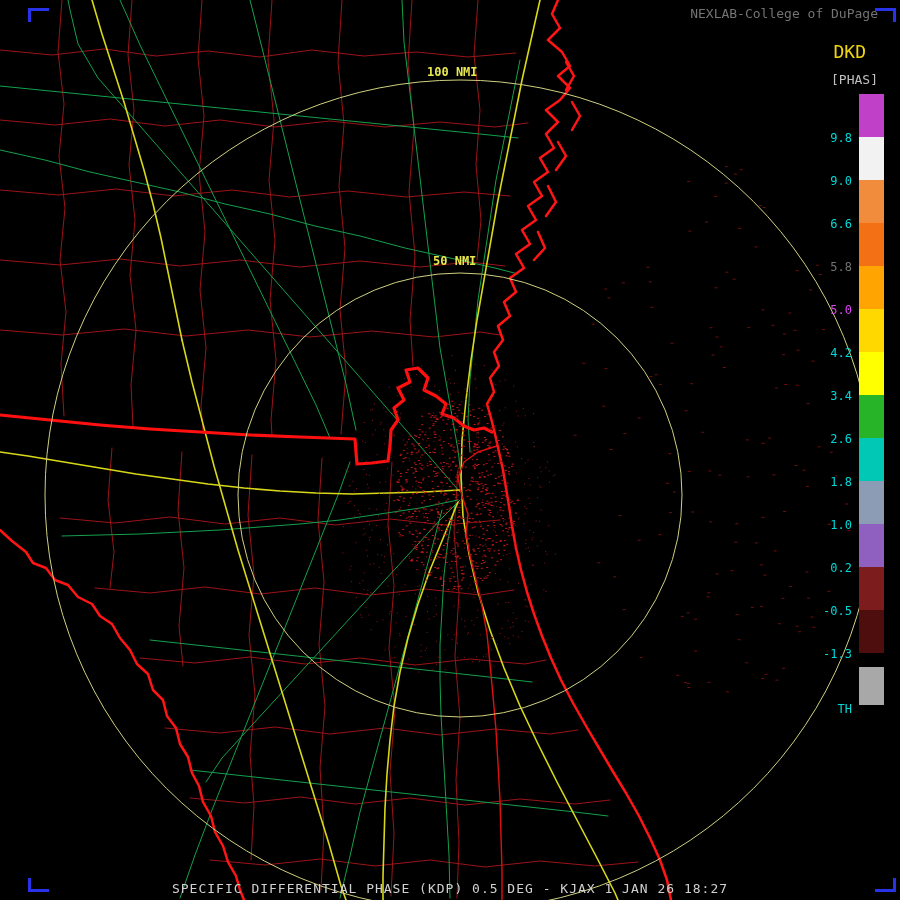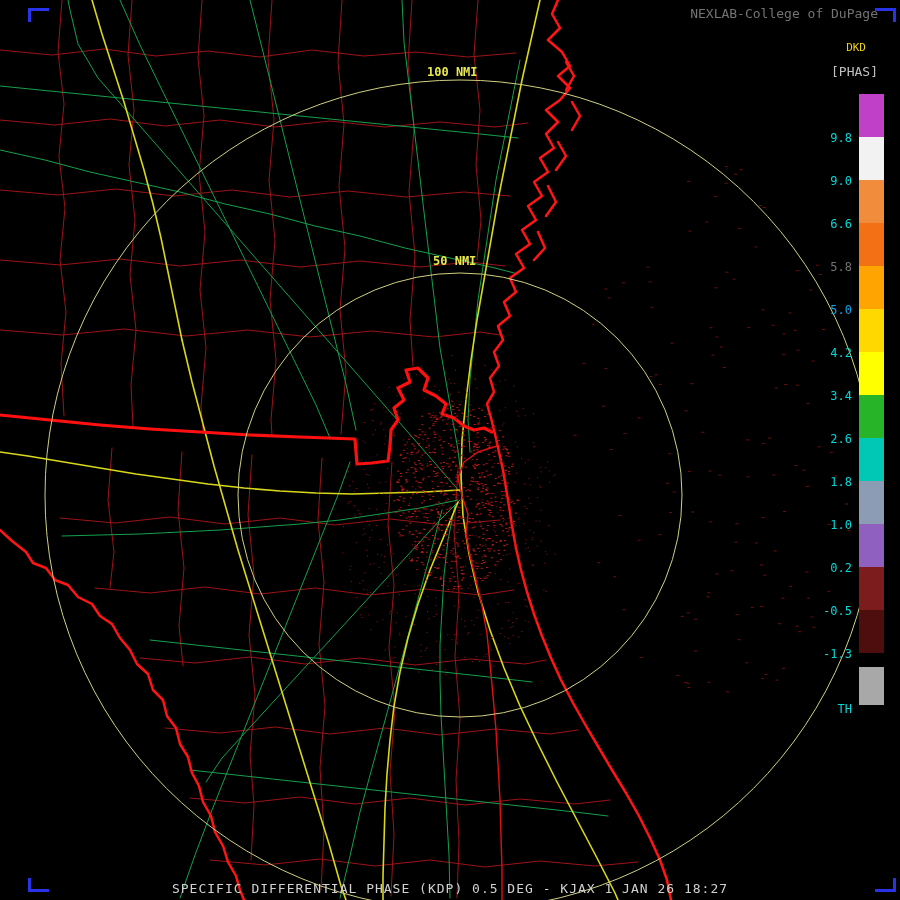--- a/index.html
+++ b/index.html
@@ -2,21 +2,21 @@
 <html><head>
 <meta charset="utf-8">
 <style>
   html,body{margin:0;padding:0;background:#000;}
   body{width:900px;height:900px;overflow:hidden;font-family:"DejaVu Sans Mono","Liberation Mono",monospace;}
   .frame{position:relative;width:900px;height:900px;background:#000;}
   #map-svg{position:absolute;left:0;top:0;}
 
   .header{position:absolute;top:6px;right:22px;text-align:right;z-index:5;}
   .header .title{color:#f0a810;font-size:13px;white-space:pre;}
-  .header .code{color:#f0d410;font-size:11px;margin-top:20px;margin-right:12px;}
+  .header .code{color:#f0d410;font-size:18px;margin-top:20px;margin-right:12px;}
   .header .units{color:#c0c0c0;font-size:13px;margin-top:10px;}
 
   #colorbar{position:absolute;top:94px;right:16px;z-index:5;}
   .cb-row{display:flex;align-items:center;height:43px;}
   .cb-label{width:44px;text-align:right;padding-right:7px;color:#00d8d8;font-size:12px;margin-top:45px;}
   .cb-swatch{width:25px;height:43px;}
   .cb-th{margin-top:14px;height:38px;}
   .cb-th .cb-swatch{height:38px;}
 
   .status{position:absolute;bottom:4px;left:0;width:100%;text-align:center;color:#d0d0d0;font-size:13px;letter-spacing:1px;z-index:5;white-space:pre;}
@@ -1476,21 +1476,21 @@
       </div>
       <div class="cb-row">
         <span class="cb-label" style="color: rgb(0, 216, 216);">6.6</span>
         <span class="cb-swatch" style="background: rgb(240, 140, 60);"></span>
       </div>
       <div class="cb-row">
         <span class="cb-label" style="color: #737373;">5.8</span>
         <span class="cb-swatch" style="background: rgb(244, 112, 20);"></span>
       </div>
       <div class="cb-row">
-        <span class="cb-label" style="color: #0ea5e9;">5.0</span>
+        <span class="cb-label" style="color: #d946ef;">5.0</span>
         <span class="cb-swatch" style="background: rgb(255, 164, 0);"></span>
       </div>
       <div class="cb-row">
         <span class="cb-label" style="color: rgb(0, 216, 216);">4.2</span>
         <span class="cb-swatch" style="background: rgb(255, 216, 0);"></span>
       </div>
       <div class="cb-row">
         <span class="cb-label" style="color: rgb(0, 216, 216);">3.4</span>
         <span class="cb-swatch" style="background: rgb(255, 255, 0);"></span>
       </div>

